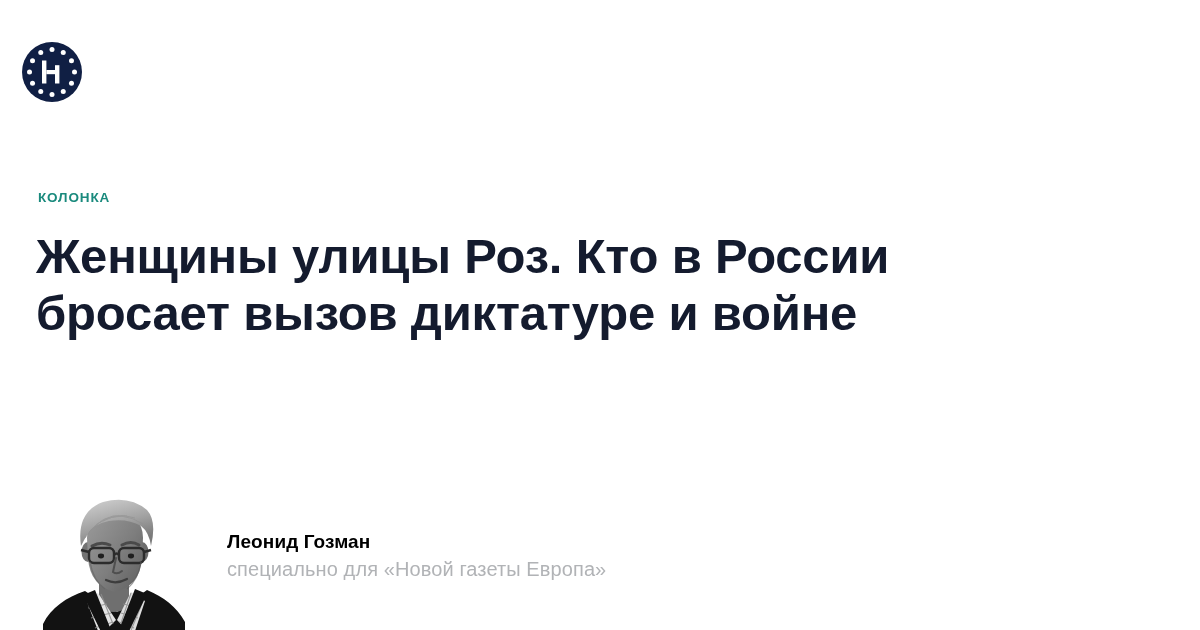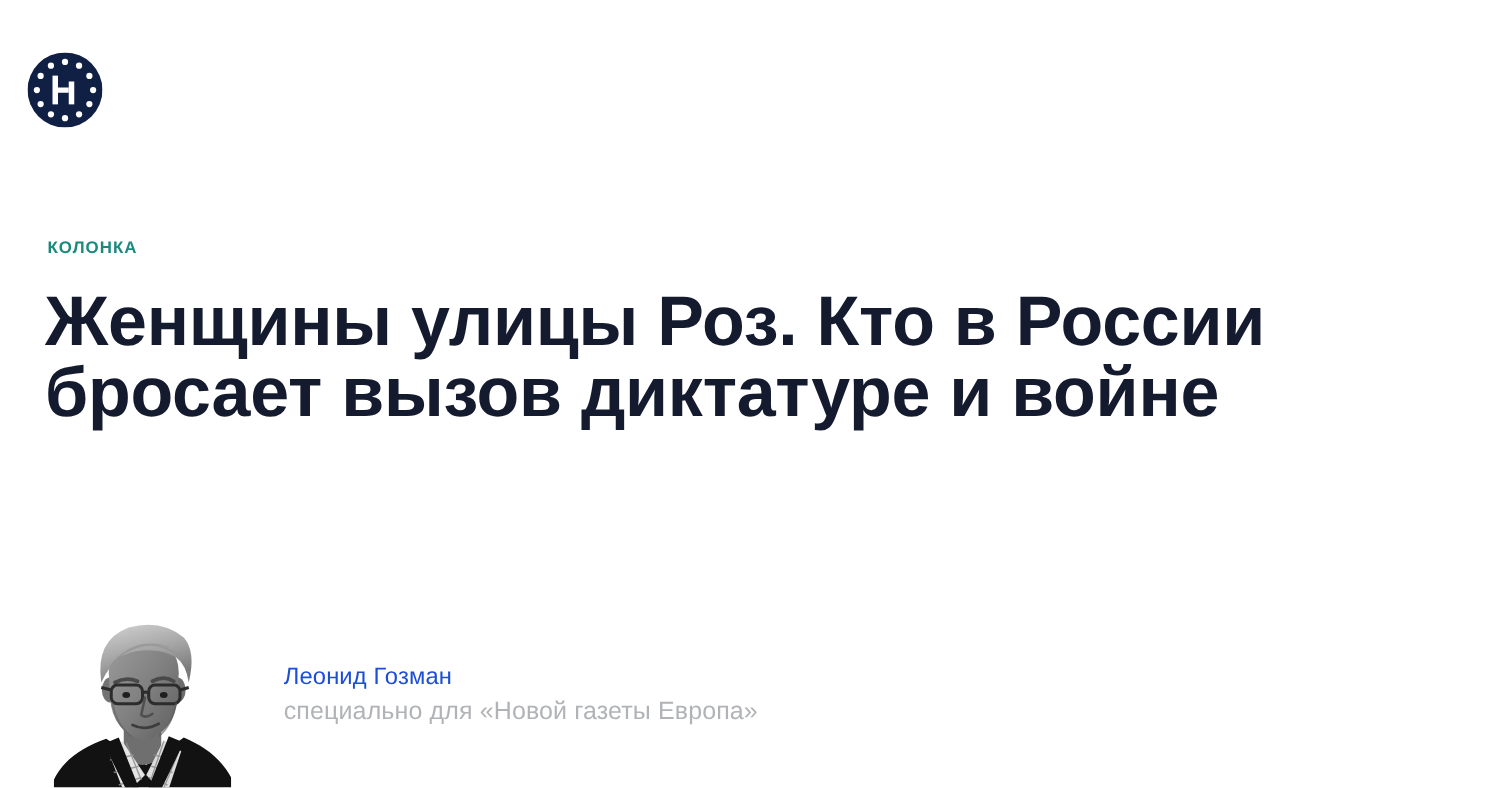--- a/index.html
+++ b/index.html
@@ -48,21 +48,21 @@
     white-space: nowrap;
   }
 
   
   .headline {
     position: absolute;
     left: 36px;
     top: 228px;
     width: 1000px;
     margin: 0;
-    font-size: 56px;
+    font-size: 49px;
     font-weight: 700;
     line-height: 57px;
     letter-spacing: -0.2px;
     color: #141b2e;
   }
   .headline .hl-line { display: block; white-space: nowrap; }
 
   
   .author {
     position: absolute;
@@ -84,22 +84,22 @@
   .author-photo svg { display: block; width: 142px; height: 158px; }
 
   .author-meta {
     position: absolute;
     left: 184px;
     top: 40px;
     width: 520px;
   }
   .author-name {
     font-size: 19px;
-    font-weight: 400;
-    color: #1d4ed8;
+    font-weight: 700;
+    color: #000000;
     line-height: 24px;
     letter-spacing: 0.1px;
     white-space: nowrap;
   }
   .author-role {
     margin-top: 5px;
     font-size: 20px;
     font-weight: 400;
     color: #b1b3b6;
     line-height: 21px;

